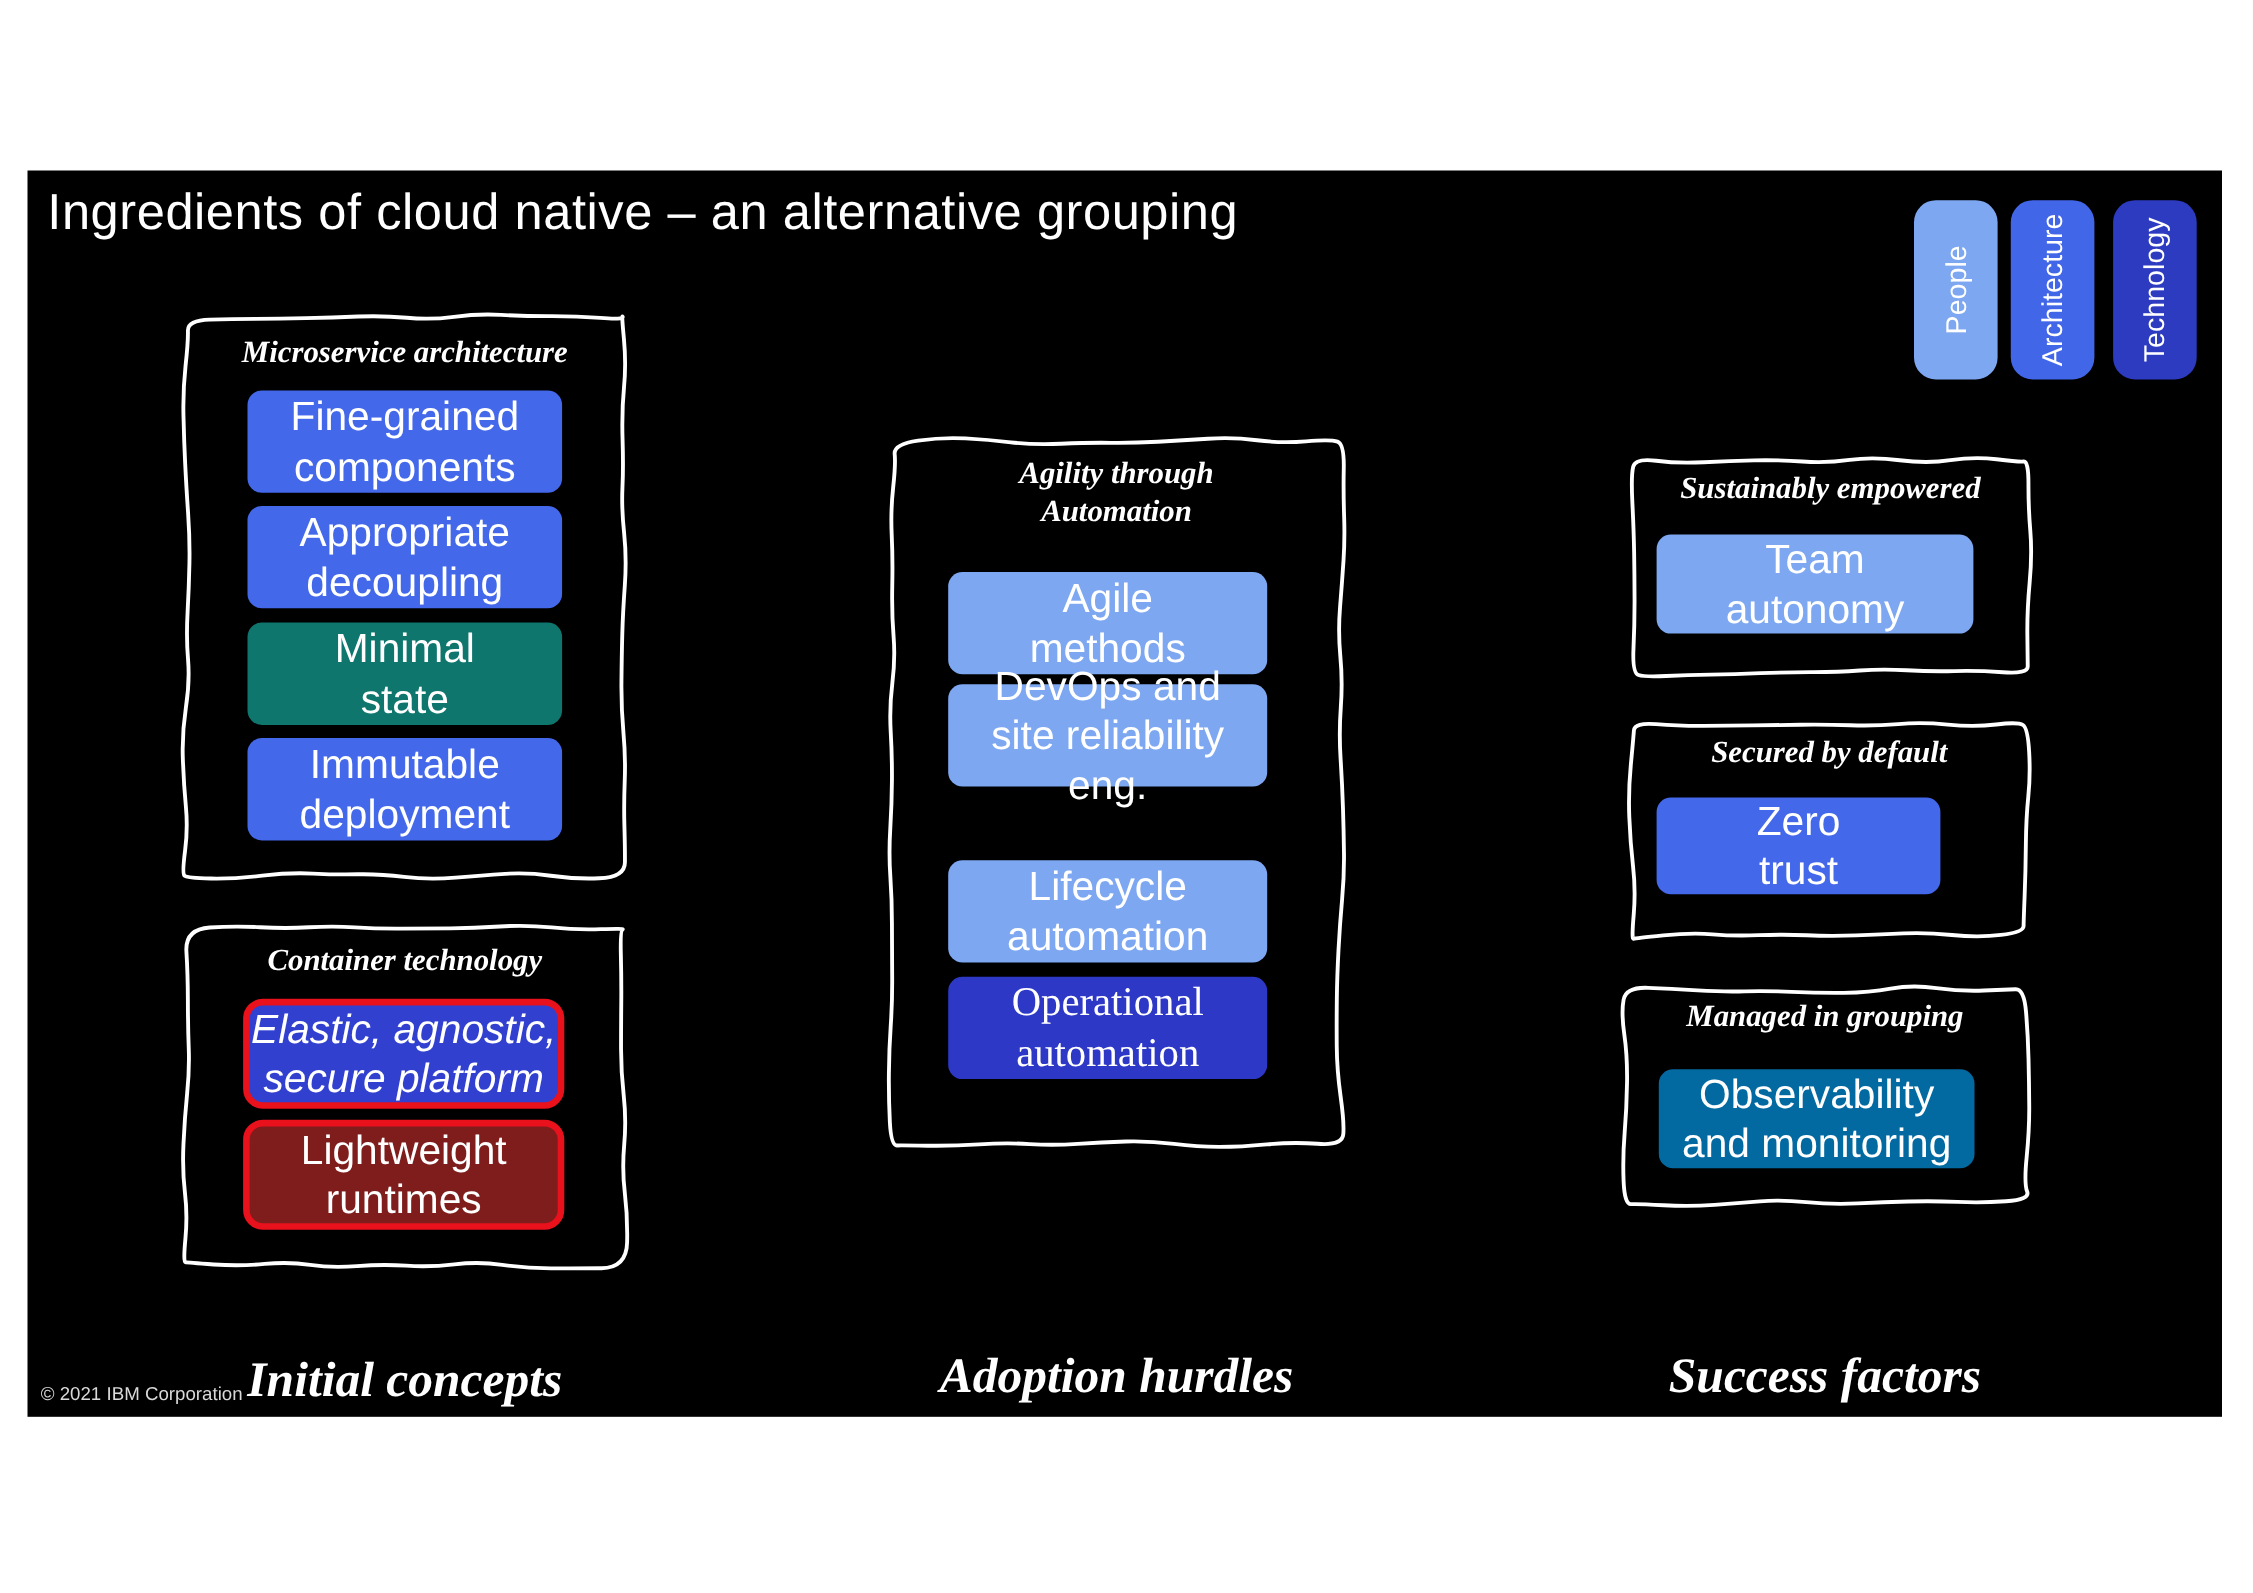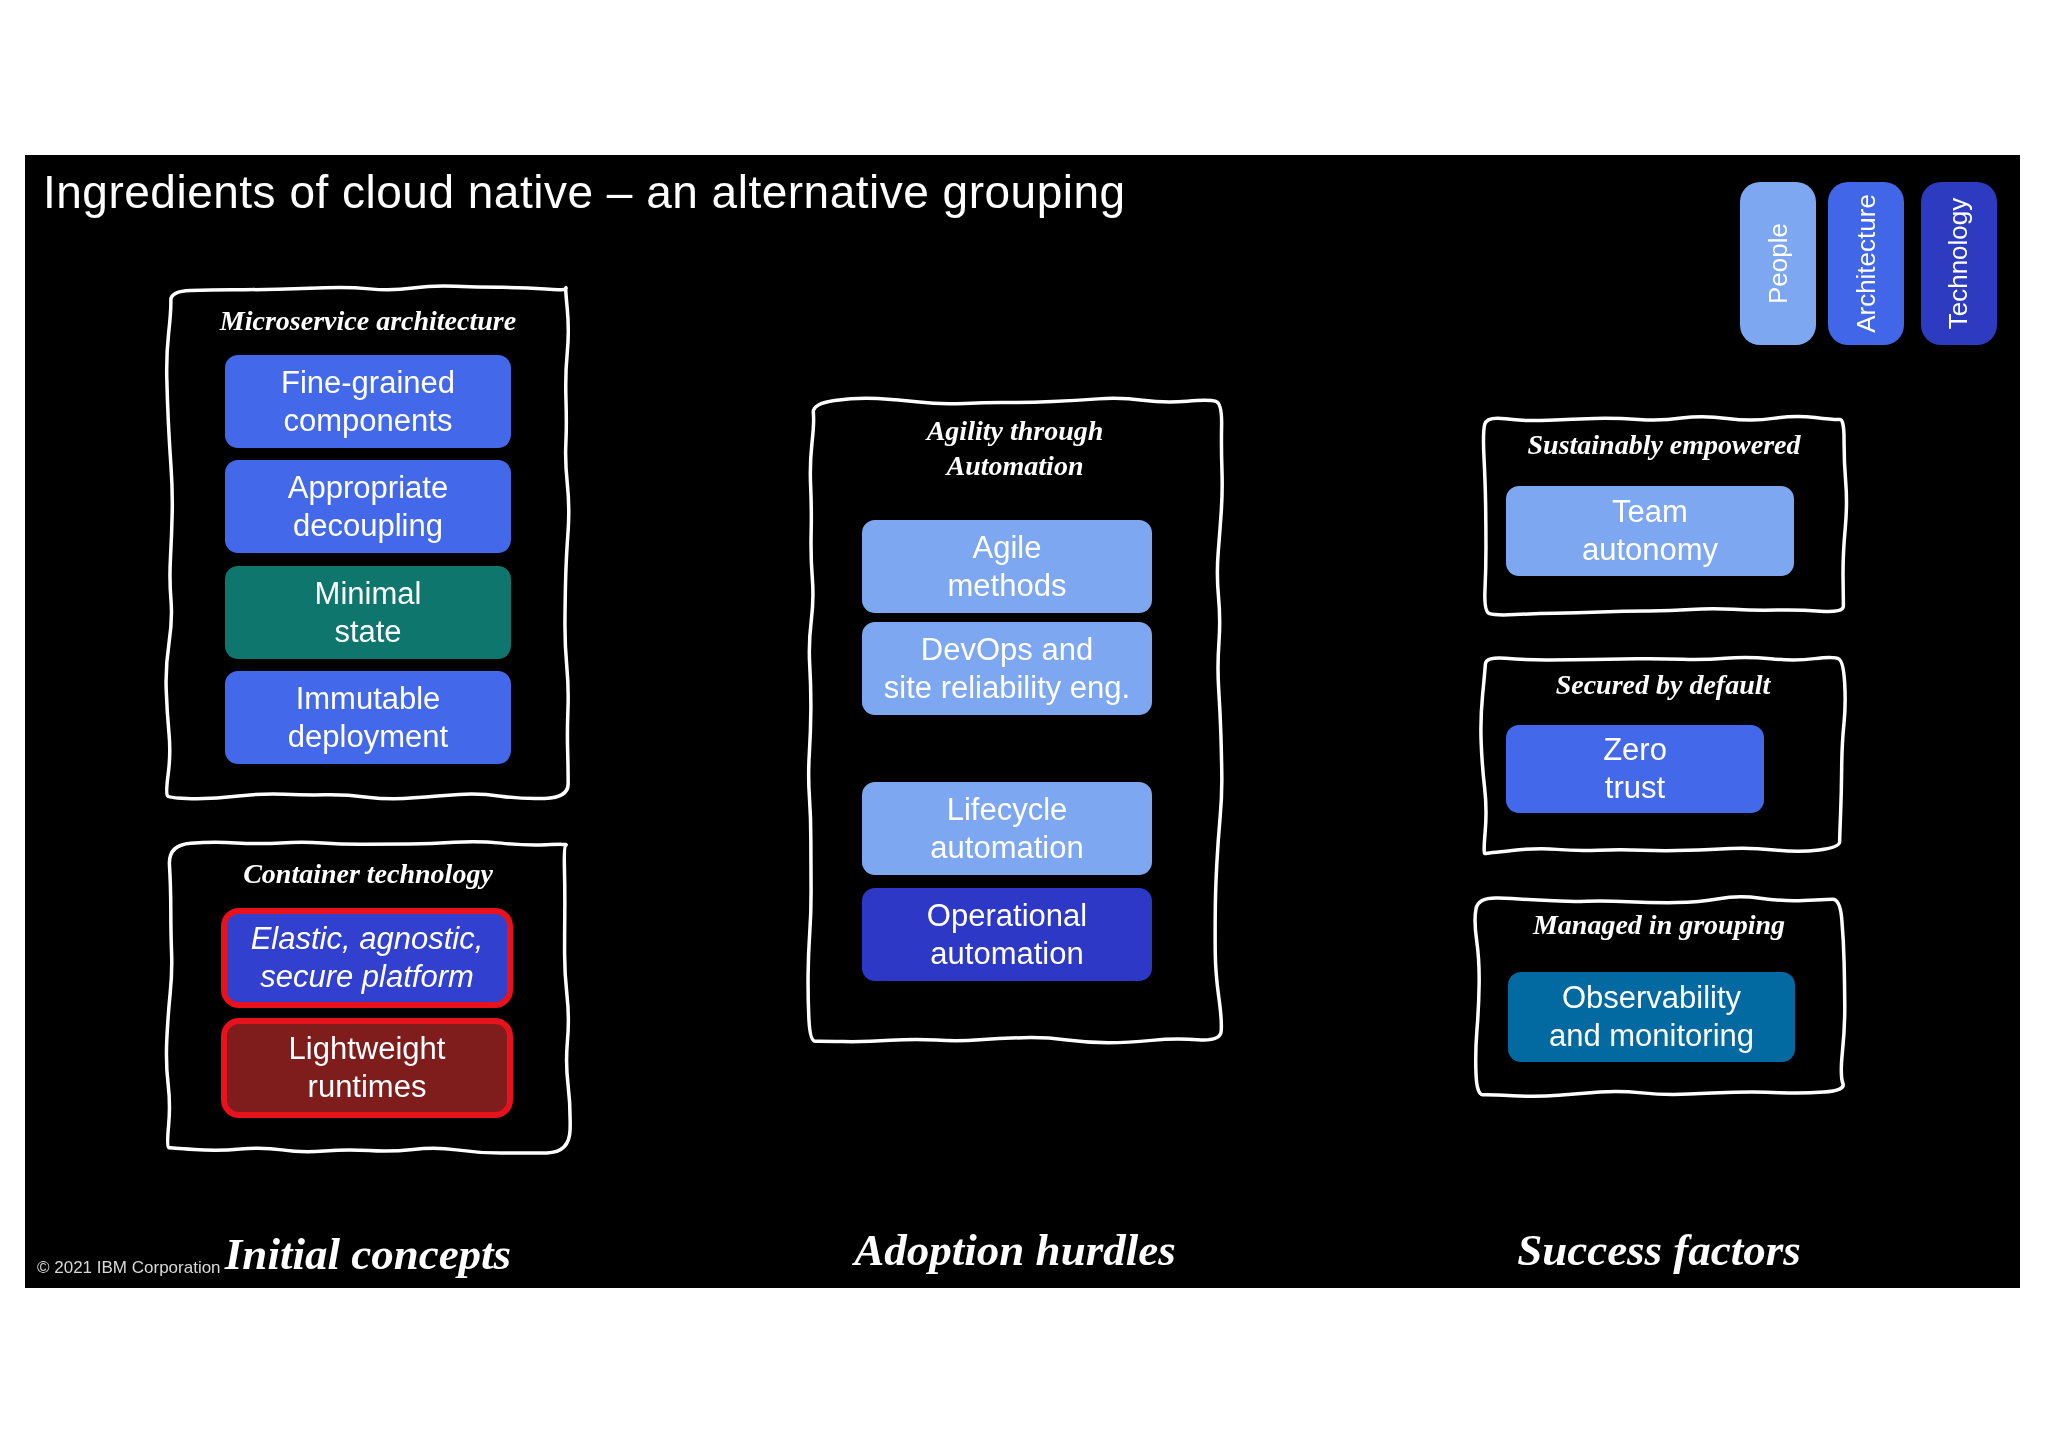--- a/index.html
+++ b/index.html
@@ -12,21 +12,21 @@
   .tab{position:absolute;width:76px;height:163px;border-radius:20px;display:flex;
        align-items:center;justify-content:center;}
   .tab span{transform:rotate(-90deg);color:#ffffff;font-size:26px;white-space:nowrap;}
   
   .group{position:absolute;}
   .squiggle{position:absolute;left:0;top:0;width:100%;height:100%;overflow:visible;}
   .hand{font-family:cursive;font-style:italic;font-weight:bold;color:#ffffff;}
   .group-title{position:absolute;left:0;right:0;text-align:center;font-size:28px;line-height:1.25;
                white-space:pre-line;}
   .item{position:absolute;border-radius:13px;display:flex;align-items:center;justify-content:center;
-        text-align:center;color:#ffffff;font-size:31px;line-height:1.22;white-space:pre-line;
+        text-align:center;color:#ffffff;font-size:37px;line-height:1.22;white-space:pre-line;
         box-sizing:border-box;}
   .item.hl{border-radius:18px;}
   .footer-label{position:absolute;text-align:center;font-size:45px;line-height:1.2;margin-top:30px;}
   .copyright{position:absolute;left:12px;top:1103px;color:#d9d9d9;font-size:17px;}
 </style>
 </head>
 <body>
 
 <div class="canvas">
   <div class="slide">
@@ -76,21 +76,21 @@
           <path d="M 8.341570892371237 17.804588043130934 Q 7.378048928454518 8.687568299472332 29.687666276469827 5.539452702738345 Q 51.997283624485135 2.3913371060043573 72.66559913847595 3.578179644420743 Q 93.33391465246677 4.765022182837129 113.9679643549025 7.1086730025708675 Q 134.60201405733824 9.452323822304606 159.55089486390352 8.380452736280859 Q 184.4997756704688 7.308581650257111 204.5315835783258 7.57524530403316 Q 224.5633914861828 7.84190895780921 247.57245615497231 6.608374314382672 Q 270.5815208237618 5.374839670956135 293.1675446908921 3.877541179768741 Q 315.7535685580224 2.3802426885813475 337.7325435485691 5.2314470037817955 Q 359.7115185391158 8.082651318982244 382.23413245007396 6.175689906813204 Q 404.7567463610321 4.268728494644165 410.8972255503759 6.467140226624906 Q 417.03770473971963 8.665551958605647 416.6081859106198 30.54806233663112 Q 416.17866708151996 52.43057271465659 416.9172905571759 73.83532208763063 Q 417.6559140328318 95.24007146060467 416.3671010257676 114.75991449691355 Q 415.07828801870346 134.27975753322244 413.23105115722865 156.8577798716724 Q 411.38381429575384 179.43580221012235 413.50468786712736 201.83333937451243 Q 415.6255614385009 224.23087653890252 413.9228526186198 247.81026368308812 Q 412.2201437987387 271.3896508272737 413.70765007659793 294.62713100761175 Q 415.19515635445714 317.8646111879498 415.87179593462497 339.26816042140126 Q 416.5484355147928 360.67170965485275 416.80870094895363 380.6600181236863 Q 417.06896638311446 400.6483265925199 415.06901702005416 422.8201354239136 Q 413.06906765699387 444.9919442553073 411.8072556834668 468.8362997621298 Q 410.5454437099397 492.68065526895225 410.30481901206076 512.9657385218889 Q 410.0641943141818 533.2508217748255 410.213384645991 555.4234370198101 Q 410.36257497780025 577.5960522647947 413.72958885878325 601.6943122185767 Q 417.09660273976624 625.7925721723586 416.1701685041189 636.1650261608884 Q 415.2437342684716 646.5374801494181 392.77436984796077 644.811634154059 Q 370.30500542744994 643.0857881586999 346.75200005434453 645.3702593967319 Q 323.1989946812391 647.6547306347638 303.499465986155 647.6779251452535 Q 283.7999372910708 647.7011196557432 262.16251742839813 644.9293751530349 Q 240.52509756572545 642.1576306503266 218.46229658741504 642.7110360516235 Q 196.39949560910463 643.2644414529204 174.68122204951942 644.8147921971977 Q 152.9629484899342 646.3651429414749 131.1660573296249 645.0709310173988 Q 109.36916616931558 643.7767190933228 85.16387109551579 645.347981100902 Q 60.958576021716 646.9192431084812 38.37547454517335 646.5699756424874 Q 15.792373068630695 646.2207081764936 10.416076622903347 646.3487425427884 Q 5.039780177175999 646.4767769090831 3.956251467578113 624.9450554847717 Q 2.8727227579802275 603.4133340604603 3.075227588415146 581.0632266541943 Q 3.2777324188500643 558.7131192479283 4.771618441678584 537.0934052094817 Q 6.265504464507103 515.4736911710352 6.0608634147793055 491.5984350675717 Q 5.856222365051508 467.72317896410823 5.853720812126994 445.1873519299552 Q 5.85121925920248 422.65152489580214 4.40100265853107 401.7355095325038 Q 2.950786057859659 380.8194941692054 4.333136023953557 358.4738797135651 Q 5.715485990047455 336.1282652579248 5.865599615499377 314.32847935613245 Q 6.0157132409513 292.5286934543401 4.737266669049859 270.4076146380976 Q 3.4588200971484184 248.28653582185507 6.229636675678194 226.0018501309678 Q 9.000453254207969 203.71716444008052 7.315361816436052 183.0634434390813 Q 5.630270378664136 162.4097224380821 6.148592182435095 137.66871460713446 Q 6.666913986206055 112.92770677618682 5.642026958987117 91.18714807834476 Q 4.617139931768179 69.4465893805027 6.961116394028068 48.18409858364612 Q 9.305092856287956 26.921607786789536 8.341570892371237 17.804588043130934 Z" fill="none" stroke="#ffffff" stroke-width="3.5" stroke-linecap="round" stroke-linejoin="round"></path>
         </svg>
       <div class="group-title hand" style="top:18px;">Agility through
 Automation</div>
       <div class="item" style="left: 57px; top: 125px; width: 290px; height: 93px; background: rgb(125, 167, 240); color: rgb(255, 255, 255);">Agile
 methods</div>
       <div class="item" style="left: 57px; top: 227px; width: 290px; height: 93px; background: rgb(125, 167, 240); color: rgb(255, 255, 255);">DevOps and
 site reliability eng.</div>
       <div class="item" style="left: 57px; top: 387px; width: 290px; height: 93px; background: rgb(125, 167, 240); color: rgb(255, 255, 255);">Lifecycle
 automation</div>
-      <div class="item" style="left: 57px; top: 493px; width: 290px; height: 93px; background: rgb(45, 57, 198); color: rgb(255, 255, 255);">Operational
+      <div class="item" style="left: 57px; top: 493px; width: 290px; height: 93px; background: rgb(45, 57, 198); color: rgb(255, 255, 255); font-family: Liberation Serif, serif;">Operational
 automation</div>
     </div>
 
     <div class="group" style="left:1453px;top:258px;width:372px;height:205px;">
       <svg class="squiggle" viewBox="0 0 372 205">
           <path d="M 6.710967930965126 11.36498876195401 Q 8.689441857859492 3.2777171470224857 27.677241845056415 5.842697230167687 Q 46.66504183225334 8.407677313312888 70.87783575803041 7.185918729752302 Q 95.09062968380749 5.964160146191716 116.64815171528608 5.483035869896412 Q 138.20567374676466 5.001911593601108 160.52245944738388 6.536260751076043 Q 182.8392451480031 8.070609908550978 203.52456525713205 5.083927397616208 Q 224.209885366261 2.0972448866814375 248.99903179053217 5.3940027840435505 Q 273.78817821480334 8.690760681405663 295.22394140902907 5.381345487199724 Q 316.6597046032548 2.071930292993784 336.9937665462494 4.5265231160447 Q 357.327828489244 6.981115939095616 361.72976671811193 6.550801971927285 Q 366.1317049469799 6.120488004758954 366.056900001131 27.36168586742133 Q 365.9820950552821 48.602883730083704 367.7398360967636 69.63854645844549 Q 369.4975771382451 90.67420918680727 367.1490600258112 116.3350272923708 Q 364.8005429133773 141.99584539793432 365.05219747312367 163.96454908978194 Q 365.30385203287005 185.93325278162956 365.3951404960826 192.86806450691074 Q 365.48642895929515 199.80287623219192 342.81859936285764 198.16860484238714 Q 320.1507697664201 196.53433345258236 298.8305834159255 197.07906036358327 Q 277.5103970654309 197.62378727458417 255.1843324098736 196.34254379197955 Q 232.85826775431633 195.06130030937493 212.741667333059 196.57271290849894 Q 192.6250669118017 198.08412550762296 169.59300735220313 198.0532345827669 Q 146.56094779260457 198.02234365791082 122.44097647164017 198.99523513857275 Q 98.32100515067577 199.96812661923468 77.32300952728838 200.30176324397326 Q 56.32501390390098 200.63539986871183 36.68165910989046 201.5721398582682 Q 17.03830431587994 202.50887984782457 11.49441260844469 200.64832353126258 Q 5.95052090100944 198.78776721470058 6.979563809931278 176.73280259314924 Q 8.008606718853116 154.6778379715979 7.959428931586444 131.86129681766033 Q 7.910251144319773 109.04475566372275 7.5708725759759545 89.16905384510756 Q 7.231494007632136 69.29335202649236 5.981994005851448 44.372806201688945 Q 4.732494004070759 19.452260376885533 6.710967930965126 11.36498876195401 Z" fill="none" stroke="#ffffff" stroke-width="3.5" stroke-linecap="round" stroke-linejoin="round"></path>
         </svg>
       <div class="group-title hand" style="top:14px;">Sustainably empowered</div>
       <div class="item" style="left: 28px; top: 73px; width: 288px; height: 90px; background: rgb(125, 167, 240); color: rgb(255, 255, 255);">Team
 autonomy</div>

